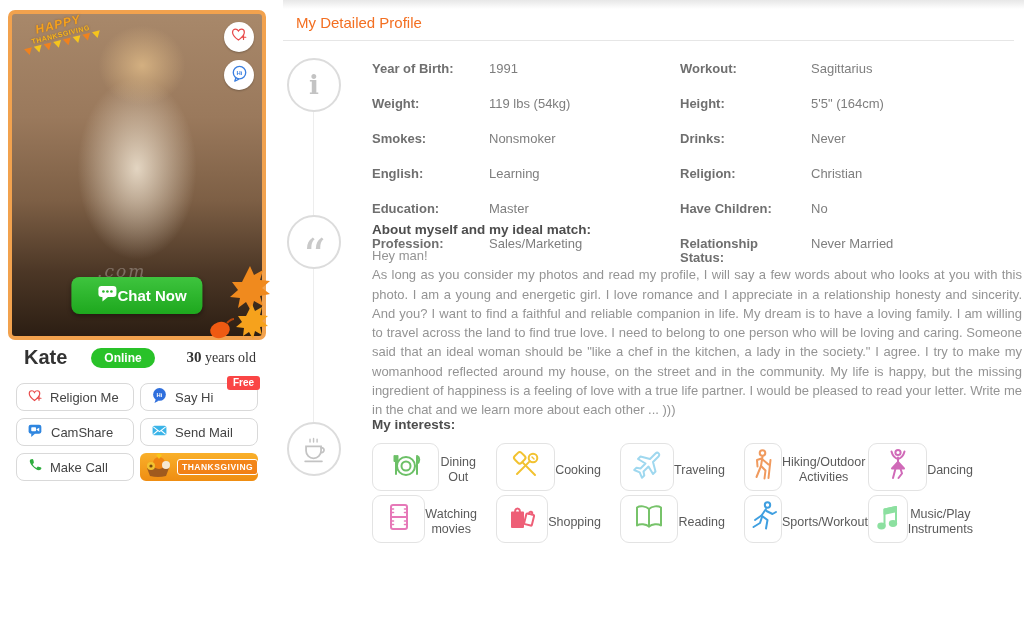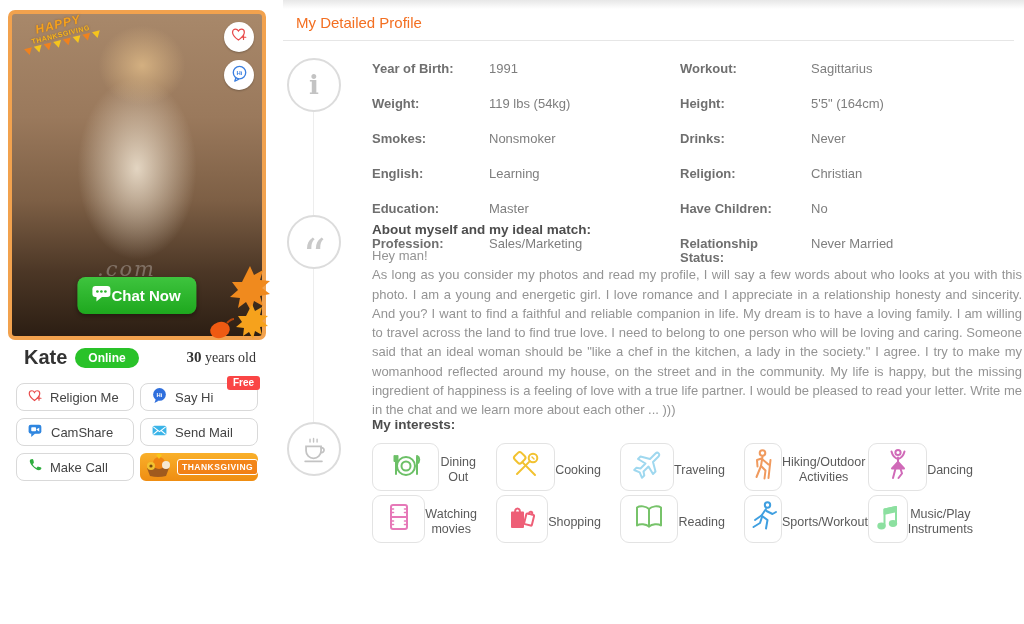--- a/index.html
+++ b/index.html
@@ -8,45 +8,45 @@
 
   
   .photo-card { position:absolute; left:8px; top:10px; width:258px; height:330px;
     border:4px solid #f2a24e; border-radius:7px; overflow:visible;
     background:
       radial-gradient(ellipse 60px 55px at 52% 16%, rgba(214,178,130,.95), rgba(214,178,130,0) 72%),
       radial-gradient(ellipse 85px 130px at 50% 48%, rgba(243,232,214,.85), rgba(243,232,214,0) 70%),
       linear-gradient(180deg,#a8886a 0%,#9a795c 32%,#7d5f45 58%,#4c3726 80%,#2c1e13 100%);
   }
   .photo-watermark { position:absolute; left:34%; bottom:17%; font-family:"DejaVu Serif", serif; font-style:italic;
-    font-size:21px; color:rgba(255,255,255,.28); letter-spacing:2px; }
+    font-size:17px; color:rgba(255,255,255,.28); letter-spacing:2px; }
 
   .photo-badge { position:absolute; left:2px; top:3px; width:92px; transform:rotate(-14deg); text-align:center; }
   .photo-badge .l1 { font-size:12px; font-weight:bold; font-style:italic; color:#f6a21c; letter-spacing:1px;
     text-shadow:0 0 2px rgba(120,60,0,.5); }
   .photo-badge .l2 { font-size:7px; font-weight:bold; color:#f6b41c; letter-spacing:.5px;
     text-shadow:0 0 2px rgba(120,60,0,.5); }
   .flags { display:flex; justify-content:center; gap:2px; margin-top:2px; }
   .flag { width:0; height:0; border-left:4px solid transparent; border-right:4px solid transparent; }
   .flag.o { border-top:7px solid #f0821e; } .flag.y { border-top:7px solid #f6c51c; }
 
   .corner-btns { position:absolute; right:8px; top:8px; display:flex; flex-direction:column; gap:8px; }
   .circle-btn { width:30px; height:30px; border-radius:50%; background:#fff; display:flex; align-items:center;
     justify-content:center; box-shadow:0 1px 2px rgba(0,0,0,.25); cursor:pointer; }
 
   .chat-now { position:absolute; left:50%; transform:translateX(-50%); bottom:22px;
     background:linear-gradient(#3ec43e,#1ea81e); color:#fff; font-size:15px; font-weight:bold;
-    border:none; border-radius:8px; padding:8px 16px 9px 14px; display:flex; align-items:center; 
+    border:none; border-radius:8px; padding:8px 16px 9px 26px; display:flex; align-items:center; 
     box-shadow:0 2px 4px rgba(0,0,0,.35); cursor:pointer; white-space:nowrap;margin-top:42px; }
 
   .leaves { position:absolute; right:-14px; bottom:-16px; }
 
   .name-row { position:absolute; left:24px; top:346px; width:232px; display:flex; align-items:center; }
   .name { font-size:20px; font-weight:bold; color:#333; }
-  .online-pill { margin-left:8px; background:#29c229; color:#fff; font-size:12px; font-weight:bold;
+  .online-pill { margin-left:24px; background:#29c229; color:#fff; font-size:12px; font-weight:bold;
     padding:3px 13px; border-radius:12px; }
   .age { margin-left:auto; font-size:14px; color:#333;font-family:Liberation Serif, serif; }
   .age b { font-size:15px; }
 
   .actions-grid { position:absolute; left:16px; top:383px; width:242px; display:grid;
     grid-template-columns:118px 118px; gap:7px 6px; }
   .action-btn { position:relative; height:28px; background:#fff; border:1px solid #d9d9d9; border-radius:8px;
     display:flex; align-items:center; gap:7px; padding-left:10px; font-size:13px; color:#444; cursor:pointer; }
   .free-badge { position:absolute; top:-8px; right:-3px; background:#fa4545; color:#fff; font-size:10px;
     font-weight:bold; padding:1px 6px 2px; border-radius:3px; }

